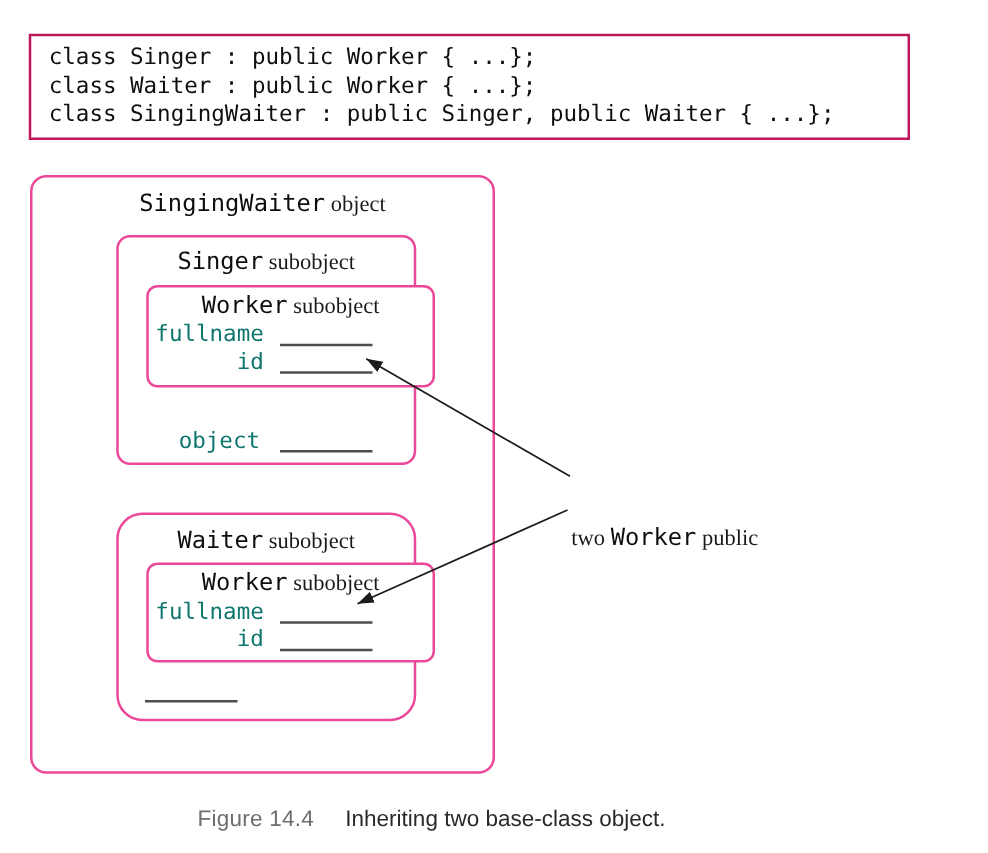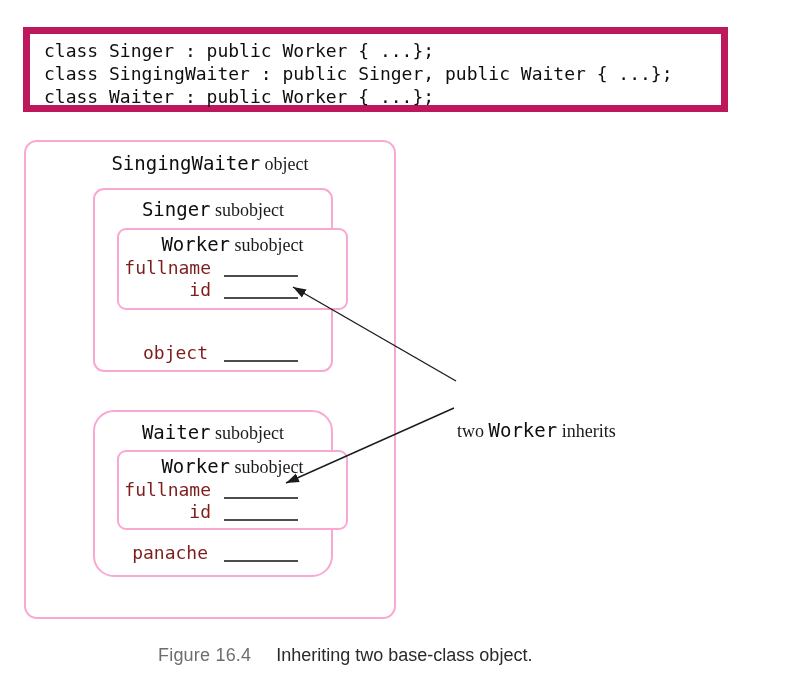--- a/index.html
+++ b/index.html
@@ -10,36 +10,36 @@
     background: #ffffff;
     font-family: "DejaVu Sans Mono", monospace;
     color: #111111;
     overflow: hidden;
   }
   
   .code-box {
     position: absolute;
     left: 23px; top: 27px;
     width: 705px; height: 85px;
-    border: 7px solid #be185d;
+    border: 2px solid #be185d;
     box-sizing: border-box;
     padding: 5px 0 0 14px;
     background: #ffffff;
   }
   .code-line {
     font-family: "DejaVu Sans Mono", monospace;
     font-size: 18px;
     line-height: 23px;
     white-space: pre;
     color: #0e0e0e;
   }
   
   .rbox {
     position: absolute;
-    border: 2px solid #f9a8d4;
+    border: 2px solid #ec4899;
     box-sizing: border-box;
     background: #ffffff;
   }
   .outer-box  { left: 24px;  top: 140px; width: 372px; height: 479px; border-radius: 13px; }
   .singer-box { left: 67px;  top: 46px;  width: 240px; height: 184px; border-radius: 11px; }
   .waiter-box { left: 67px;  top: 268px; width: 240px; height: 167px; border-radius: 21px; }
   .worker-box { left: 22px;  top: 38px;  width: 231px; border-radius: 9px; }
   .worker-box.w1 { height: 82px; }
   .worker-box.w2 { height: 80px; }
 
@@ -65,21 +65,21 @@
     align-items: flex-start;
     height: 22px;
     left: 5px;
   }
   .field-label {
     font-family: "DejaVu Sans Mono", monospace;
     font-size: 18px;
     line-height: 22px;
     text-align: right;
     white-space: pre;
-    color: #7f1d1d;
+    color: #0f766e;
   }
   .worker-box .field-label { width: 87px; }
   .plain-row  .field-label { width: 108px; }
   .field-line {
     width: 74px;
     margin-top: 18px;
     height: 0;
     border-bottom: 2px solid #4d4d4d;
   }
   .worker-box .field-line { margin-left: 13px; }
@@ -114,22 +114,22 @@
   .caption .fig-num  { color: #6e6e6e; letter-spacing: 0.2px; }
   .caption .fig-text { color: #2a2a2a; }
 </style>
 </head>
 <body>
 
 <div class="page">
 
   <div class="code-box">
     <div class="code-line">class Singer : public Worker { ...};</div>
+    <div class="code-line">class Waiter : public Worker { ...};</div>
     <div class="code-line">class SingingWaiter : public Singer, public Waiter { ...};</div>
-    <div class="code-line">class Waiter : public Worker { ...};</div>
   </div>
 
   <div class="rbox outer-box">
     <div class="box-label outer-label"><span class="mono">SingingWaiter</span><span class="serif"> object</span></div>
 
     <div class="rbox singer-box">
       <div class="box-label singer-label"><span class="mono">Singer</span><span class="serif"> subobject</span></div>
 
       <div class="rbox worker-box w1">
         <div class="box-label worker-label"><span class="mono">Worker</span><span class="serif"> subobject</span></div>
@@ -158,38 +158,37 @@
           <span class="field-label">fullname</span>
           <span class="field-line"></span>
         </div>
         <div class="field-row" style="top:49px">
           <span class="field-label">id</span>
           <span class="field-line"></span>
         </div>
       </div>
 
       <div class="field-row plain-row" style="top:130px">
-        <span class="field-label">panache</span>
         <span class="field-line"></span>
       </div>
     </div>
   </div>
 
   <svg class="arrows" viewBox="0 0 790 682" xmlns="http://www.w3.org/2000/svg">
     <defs>
       <marker id="ah" markerUnits="userSpaceOnUse" markerWidth="14" markerHeight="11" refX="13" refY="5.5" orient="auto">
         <path d="M13,5.5 L0,0.8 L0,10.2 Z" fill="#1c1c1c"></path>
       </marker>
     </defs>
     <line x1="456" y1="381" x2="293" y2="287" stroke="#1c1c1c" stroke-width="1.4" marker-end="url(#ah)"></line>
     <line x1="454" y1="408" x2="286" y2="483" stroke="#1c1c1c" stroke-width="1.4" marker-end="url(#ah)"></line>
   </svg>
 
   <div class="annotation">
-    <div><span class="serif">two </span><span class="mono">Worker</span><span class="serif"> inherits</span></div>
+    <div><span class="serif">two </span><span class="mono">Worker</span><span class="serif"> public</span></div>
   </div>
 
   <div class="caption">
-    <span class="fig-num">Figure 16.4</span>
+    <span class="fig-num">Figure 14.4</span>
     <span class="fig-text">Inheriting two base-class object.</span>
   </div>
 
 </div>
 
 </body></html>

